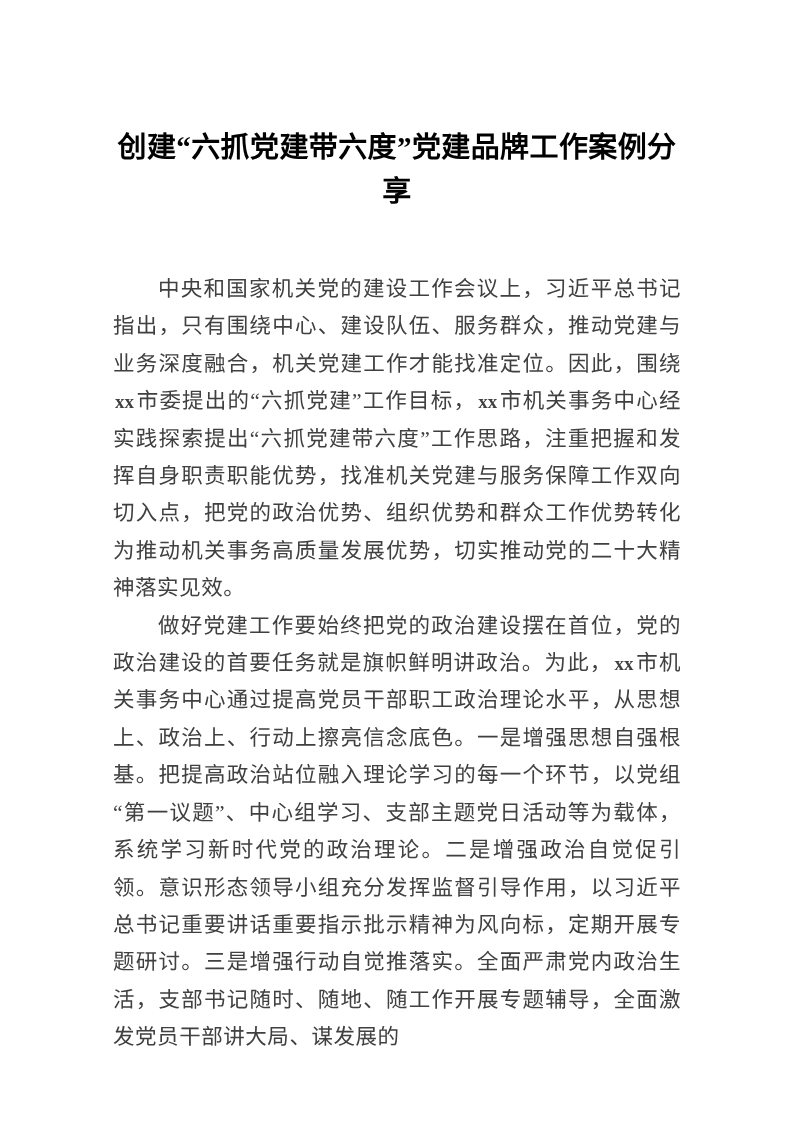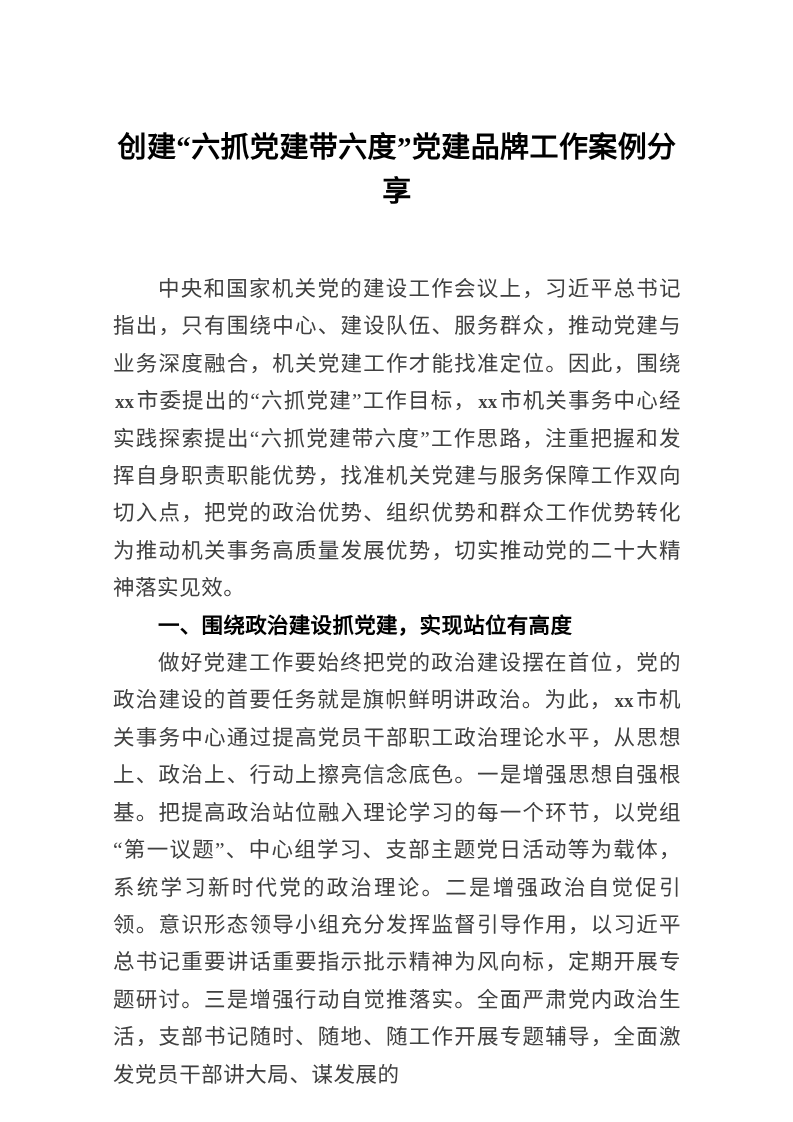--- a/index.html
+++ b/index.html
@@ -88,18 +88,17 @@
 
 <div class="page">
   <div class="content">
 
     <h1 class="doc-title">创建“六抓党建带六度”党建品牌工作案例分享</h1>
 
     <div class="title-gap"></div>
 
     <p class="body-para"><span>中央和国家机关党的建设工作会议上，习近平总书记指出，只有围绕中心、建设队伍、服务群众，推动党建与业务深度融合，机关党建工作才能找准定位。因此，围绕</span><span class="lat">xx</span><span>市委提出的“六抓党建”工作目标，</span><span class="lat">xx</span><span>市机关事务中心经实践探索提出“六抓党建带六度”工作思路，注重把握和发挥自身职责职能优势，找准机关党建与服务保障工作双向切入点，把党的政治优势、组织优势和群众工作优势转化为推动机关事务高质量发展优势，切实推动党的二十大精神落实见效。</span></p>
 
-    <h2 class="section-heading">一、围绕政治建设抓党建，实现站位有高度</h2>
 
     <p class="body-para"><span>做好党建工作要始终把党的政治建设摆在首位，党的政治建设的首要任务就是旗帜鲜明讲政治。为此，</span><span class="lat">xx</span><span>市机关事务中心通过提高党员干部职工政治理论水平，从思想上、政治上、行动上擦亮信念底色。一是增强思想自强根基。把提高政治站位融入理论学习的每一个环节，以党组“第一议题”、中心组学习、支部主题党日活动等为载体，系统学习新时代党的政治理论。二是增强政治自觉促引领。意识形态领导小组充分发挥监督引导作用，以习近平总书记重要讲话重要指示批示精神为风向标，定期开展专题研讨。三是增强行动自觉推落实。全面严肃党内政治生活，支部书记随时、随地、随工作开展专题辅导，全面激发党员干部讲大局、谋发展的</span></p>
 
   </div>
 </div>
 
 </body></html>

